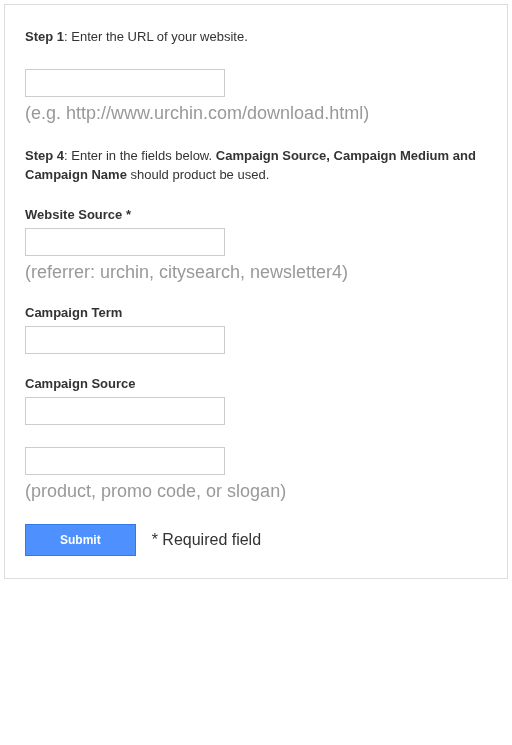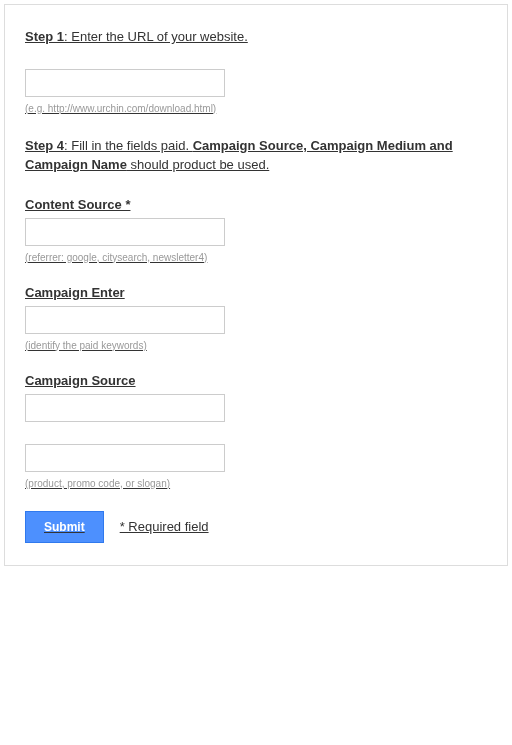--- a/index.html
+++ b/index.html
@@ -7,21 +7,20 @@
       font-family: Arial, Helvetica, sans-serif;
       font-size: 13px;
       color: #333;
       background: #fff;
       width: 512px;
     }
     .container {
       border: 1px solid #ddd;
       padding: 22px 20px;
       margin: 4px;
-      text-decoration: underline;
     }
     .step {
       margin-bottom: 22px;
     }
     .step-line {
       color: #333;
       line-height: 1.5;
     }
     .step-label {
       font-weight: bold;
@@ -39,78 +38,77 @@
       display: block;
       width: 200px;
       height: 28px;
       border: 1px solid #ccc;
       padding: 4px 6px;
       font-size: 13px;
       margin-bottom: 6px;
     }
     .field-hint {
       color: #999;
-      font-size: 10px;
+      font-size: 18px;
     }
     .emphasis {
       font-weight: bold;
     }
     .footer-row {
       display: flex;
       align-items: center;
       gap: 16px;
       margin-top: 8px;
     }
     .submit-btn {
       background: #4d90fe;
       color: #fff;
       border: 1px solid #3079ed;
-      padding: 8px 18px;
+      padding: 8px 34px;
       font-size: 12px;
       font-weight: bold;
       cursor: pointer;
     }
     .required-note {
       color: #333;
-      font-size: 13px;
+      font-size: 16px;
     }
   </style>
 </head>
 <body>
 
 <div class="container">
 
   <div class="step">
     <p class="step-line">
       <span class="step-label">Step 1</span><span>: Enter the URL of your website.</span>
     </p>
   </div>
 
   <div class="field-group">
     <input type="text" class="field-input" style="">
     <div class="field-hint">(e.g. http://www.urchin.com/download.html)</div>
   </div>
 
   <div class="step">
     <p class="step-line">
-      <span class="step-label">Step 4</span><span>: Fill in the fields paid. </span><span class="emphasis">Campaign Source, Campaign Medium and Campaign Name</span><span> should product be used.</span>
+      <span class="step-label">Step 4</span><span>: Enter in the fields below. </span><span class="emphasis">Campaign Source, Campaign Medium and Campaign Name</span><span> should product be used.</span>
     </p>
   </div>
 
   <div class="field-group">
-    <label class="field-label">Content Source *</label>
+    <label class="field-label">Website Source *</label>
     <input type="text" class="field-input" style="">
-    <div class="field-hint">(referrer: google, citysearch, newsletter4)</div>
+    <div class="field-hint">(referrer: urchin, citysearch, newsletter4)</div>
   </div>
 
 
   <div class="field-group">
-    <label class="field-label">Campaign Enter</label>
+    <label class="field-label">Campaign Term</label>
     <input type="text" class="field-input" style="">
-    <div class="field-hint">(identify the paid keywords)</div>
   </div>
 
   <div class="field-group">
     <label class="field-label">Campaign Source</label>
     <input type="text" class="field-input" style="">
   </div>
 
   <div class="field-group">
     <input type="text" class="field-input" style="">
     <div class="field-hint">(product, promo code, or slogan)</div>

